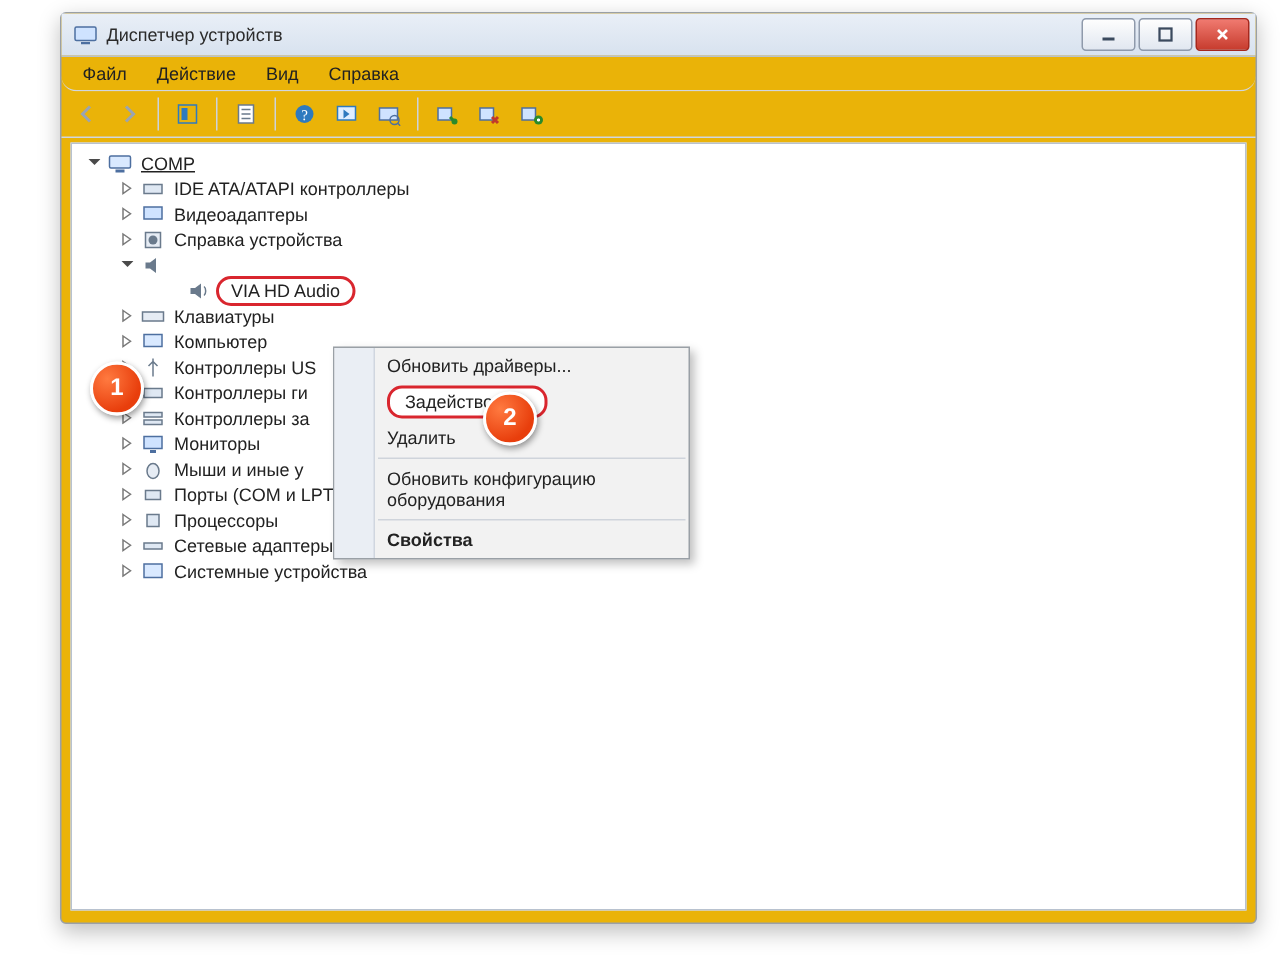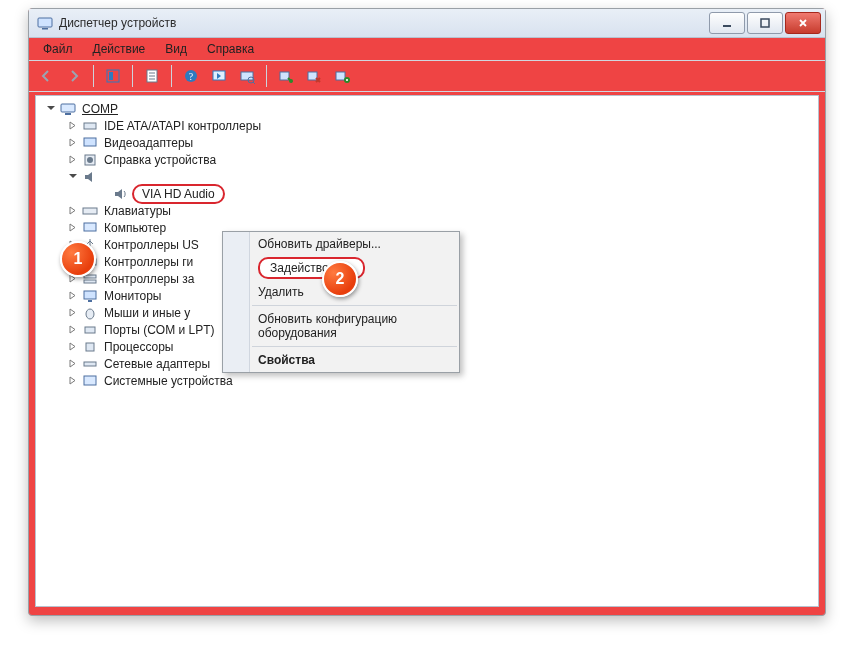--- a/index.html
+++ b/index.html
@@ -7,28 +7,28 @@
     padding: 0;
     width: 857px;
     height: 645px;
     background: #fff;
     font-family: "Segoe UI", Tahoma, sans-serif;
     font-size: 12px;
     overflow: hidden;
   }
   .shadow-frame {
     position: absolute;
-    left: 28px;
+    left: 40px;
     top: 8px;
     width: 798px;
     height: 608px;
     border: 1px solid #9aa0a6;
     border-radius: 4px;
     box-shadow: 0 5px 14px rgba(0,0,0,0.25);
-    background: #ef4444;
+    background: #eab308;
     box-sizing: border-box;
   }
   
   .titlebar {
     height: 28px;
     background: linear-gradient(#e9eff7, #d8e2ef);
     border-bottom: 1px solid #b8c2cf;
     display: flex;
     align-items: center;
     padding: 0 4px 0 8px;
@@ -50,20 +50,21 @@
   .win-btn.close { background: linear-gradient(#f07a70,#c73c2e); border-color:#a6281d; }
   .win-btn svg { display:block; }
   
   .menubar {
     height: 22px;
     display: flex;
     align-items: center;
     padding: 0 6px;
     gap: 4px;
     border-bottom: 1px solid #d0d6df;
+    border-radius: 10px;
   }
   .menu-item {
     padding: 2px 8px;
     color: #222;
   }
   
   .toolbar {
     height: 30px;
     display: flex;
     align-items: center;

